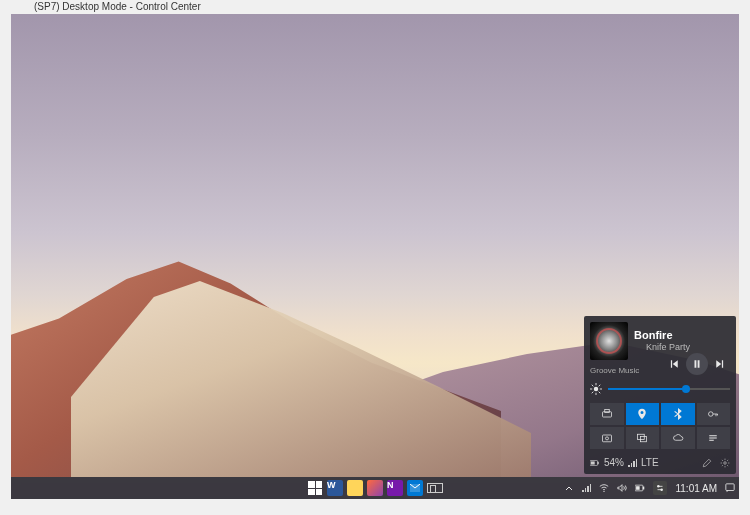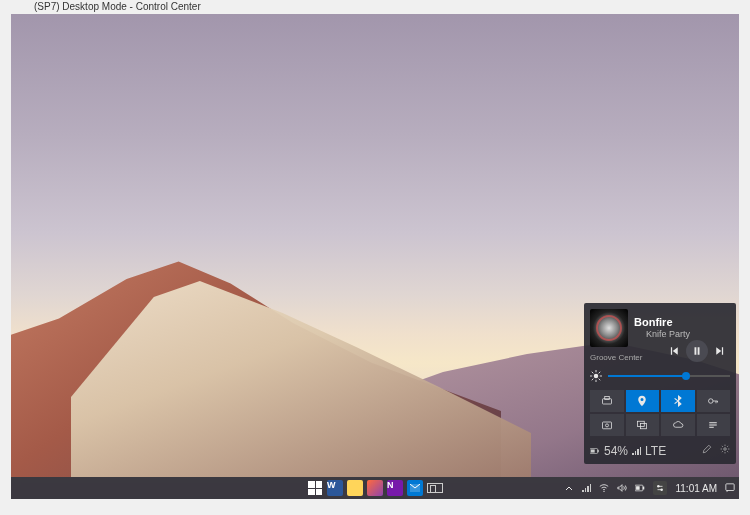--- a/index.html
+++ b/index.html
@@ -23,21 +23,21 @@
   .tb-mail { background: #0078d4; color: #fff; border-radius: 2px; width: 16px; height: 16px; display: flex; align-items: center; justify-content: center; }
   .tb-taskview { width: 16px; height: 10px; border: 1px solid #ccc; position: relative; }
   .tb-taskview::before { content: ""; position: absolute; left: 2px; top: 1px; width: 4px; height: 6px; border: 1px solid #ccc; }
   .tray { position: absolute; right: 4px; display: flex; align-items: center; gap: 8px; color: #e8e8e8; font-size: 9px; }
   .tray svg { width: 10px; height: 10px; }
   .tray-icon { cursor: pointer; display: flex; align-items: center; }
   .tray-icon.active { background: #444; padding: 2px; border-radius: 2px; }
   .clock { font-size: 10px; cursor: pointer; }
 
   
-  .cc { position: absolute; right: 3px; bottom: 35px; width: 152px; background: rgba(42,42,50,0.92); border-radius: 2px; padding: 6px; display: flex; flex-direction: column; gap: 6px; color: #e8e8e8; font-size: 10px; }
+  .cc { position: absolute; right: 3px; bottom: 25px; width: 152px; background: rgba(42,42,50,0.92); border-radius: 2px; padding: 6px; display: flex; flex-direction: column; gap: 6px; color: #e8e8e8; font-size: 10px; }
   .media { display: flex; align-items: center; gap: 6px; }
   .album { width: 38px; height: 38px; background: radial-gradient(circle at 50% 50%, #e0e0e0 0%, #888 30%, #222 60%, #000 100%); border-radius: 2px; flex-shrink: 0; position: relative; }
   .album::after { content:""; position:absolute; inset:6px; border:2px solid rgba(255,80,80,0.5); border-radius:50%; }
   .media-info { flex: 1; line-height: 1.2; overflow: hidden; }
   .track { font-size: 11px; font-weight: 600; color: #fff; }
   .artist { font-size: 9px; color: #bbb; padding-left: 12px; }
   .app-name { font-size: 8px; color: #aaa; margin-top: 2px; }
   .media-controls { display: flex; align-items: center; gap: 2px; margin-top: -14px; justify-content: flex-end; }
   .mc-btn { width: 20px; height: 20px; display: flex; align-items: center; justify-content: center; cursor: pointer; border-radius: 50%; }
   .mc-btn.play { background: #4a4a52; width: 22px; height: 22px; }
@@ -48,21 +48,21 @@
   .brightness svg { width: 12px; height: 12px; fill: #e8e8e8; flex-shrink: 0; }
   .slider { flex: 1; height: 2px; background: #555; position: relative; cursor: pointer; }
   .slider-fill { position: absolute; left: 0; top: 0; height: 100%; background: #0078d4; width: 64%; }
   .slider-thumb { position: absolute; top: 50%; transform: translate(-50%, -50%); width: 8px; height: 8px; border-radius: 50%; background: #0078d4; left: 64%; }
 
   .quick-grid { display: grid; grid-template-columns: repeat(4, 1fr); gap: 2px; }
   .q-btn { height: 22px; background: #3f3f47; display: flex; align-items: center; justify-content: center; cursor: pointer; }
   .q-btn.active { background: #0078d4; }
   .q-btn svg { width: 12px; height: 12px; fill: #e8e8e8; }
 
-  .cc-footer { display: flex; align-items: flex-start; justify-content: space-between; font-size: 12px; color: #ccc; padding-top: 2px; }
+  .cc-footer { display: flex; align-items: center; justify-content: space-between; font-size: 10px; color: #ccc; padding-top: 2px; }
   .cc-footer-left { display: flex; align-items: center; gap: 4px; }
   .cc-footer-right { display: flex; align-items: center; gap: 8px; }
   .cc-footer svg { width: 10px; height: 10px; fill: #ccc; cursor: pointer; }
   .bars { display: inline-flex; align-items: flex-end; gap: 1px; height: 8px; }
   .bars span { width: 1.5px; background: #ccc; }
 </style>
 </head>
 <body>
 
 <div class="window-title">(SP7) Desktop Mode - Control Center</div>
@@ -74,21 +74,21 @@
 
   <div class="cc">
     <div class="media">
       <div class="album"></div>
       <div class="media-info">
         <div class="track">Bonfire</div>
         <div class="artist">Knife Party</div>
       </div>
     </div>
     <div class="row-media-bottom">
-      <div class="app-name">Groove Center</div>
+      <div class="app-name">Groove Music</div>
       <div class="media-controls">
         <div class="mc-btn">
             <svg viewBox="0 0 16 16">
               <path d="M3 2h2v12H3zM14 2v12L6 8z"></path>
             </svg>
           </div>
         <div class="mc-btn play">
             <svg viewBox="0 0 16 16">
               <path d="M4 2h3v12H4zM9 2h3v12H9z"></path>
             </svg>

